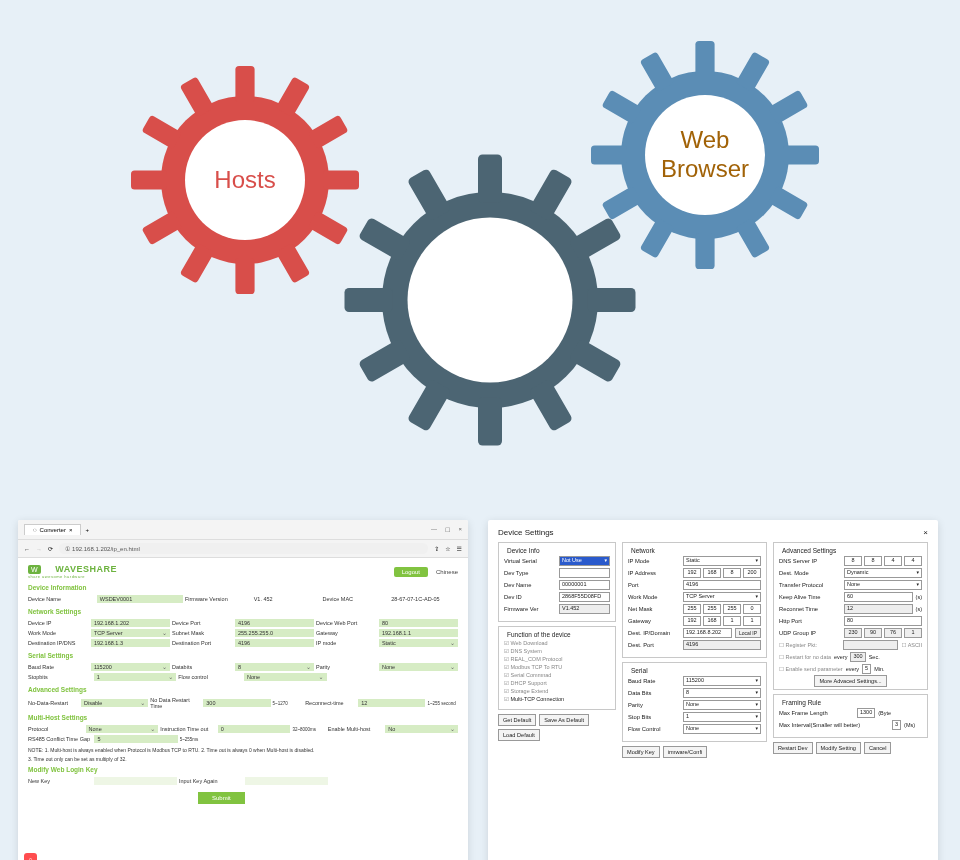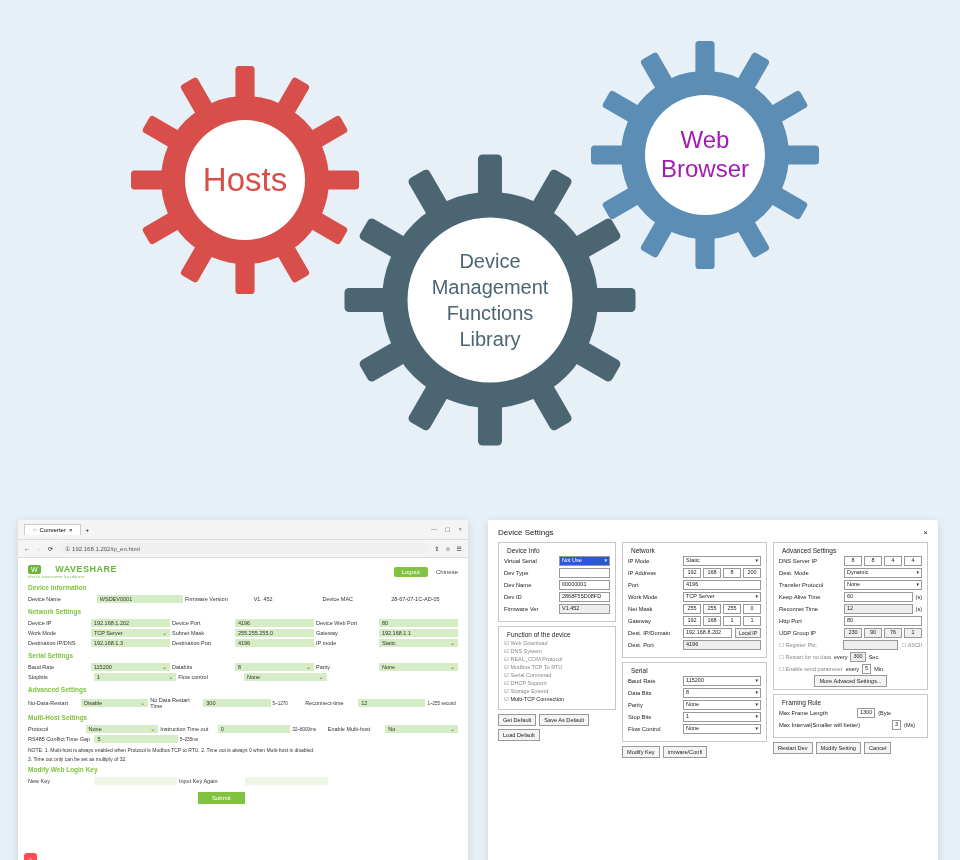--- a/index.html
+++ b/index.html
@@ -4,27 +4,27 @@
 <style>
 * { box-sizing: border-box; margin: 0; padding: 0; }
 body { font-family: Arial, Helvetica, sans-serif; background: #e7f0f7; width: 960px; height: 860px; overflow: hidden; position: relative; }
 
 .gears { position: relative; height: 520px; }
 .gear { position: absolute; }
 .gear svg { width: 100%; height: 100%; }
 .gear .label { position: absolute; top: 50%; left: 50%; transform: translate(-50%, -50%); text-align: center; }
 
 .gear-red { left: 125px; top: 60px; width: 240px; height: 240px; }
-.gear-red .label { color: #d84e4a; font-size: 33px; }
+.gear-red .label { color: #d84e4a; font-size: 24px; }
 
 .gear-dark { left: 340px; top: 150px; width: 300px; height: 300px; }
 .gear-dark .label { color: #4c6573; font-size: 20px; line-height: 1.3; }
 
 .gear-blue { left: 585px; top: 35px; width: 240px; height: 240px; }
-.gear-blue .label { color: #a21caf; font-size: 24px; line-height: 1.2; }
+.gear-blue .label { color: #a16207; font-size: 24px; line-height: 1.2; }
 
 .panels { display: flex; gap: 20px; padding: 0 18px; position: absolute; top: 520px; }
 
 .panel { background: #fff; border-radius: 2px; box-shadow: 0 2px 8px rgba(0,0,0,0.12); width: 450px; height: 352px; overflow: hidden; position: relative; font-size: 6px; }
 
 .browser-chrome { background: #f4f4f4; padding: 4px 6px; display: flex; align-items: center; gap: 4px; border-bottom: 1px solid #ddd; }
 .browser-tab { background: #fff; padding: 2px 8px; font-size: 6px; border-top: 1px solid #ccc; border-left: 1px solid #ccc; border-right: 1px solid #ccc; display: flex; align-items: center; gap: 3px; }
 .browser-url { display: flex; align-items: center; gap: 6px; padding: 3px 6px; background: #f4f4f4; border-bottom: 1px solid #ddd; }
 .url-field { flex: 1; background: #f0f0f0; border-radius: 8px; padding: 2px 6px; font-size: 6px; color: #555; }
 .browser-controls { margin-left: auto; display: flex; gap: 8px; color: #666; }
@@ -120,24 +120,20 @@
             <g transform="rotate(60 100 100)">
               <rect x="92" y="3" width="16" height="32" rx="3"></rect>
               <rect x="92" y="165" width="16" height="32" rx="3"></rect>
               <rect x="3" y="92" width="32" height="16" rx="3"></rect>
               <rect x="165" y="92" width="32" height="16" rx="3"></rect>
             </g>
           </g>
         </g>
         <circle cx="100" cy="100" r="55" fill="#fff"></circle>
       </svg>
-    <div class="label" style="white-space:pre-line">Device
-Management
-Functions
-Library</div>
   </div>
   <div class="gear gear-blue">
     <svg viewBox="0 0 200 200">
         <g fill="#5b8db5">
           <circle cx="100" cy="100" r="70"></circle>
           <g>
             <rect x="92" y="5" width="16" height="30" rx="3"></rect>
             <rect x="92" y="165" width="16" height="30" rx="3"></rect>
             <rect x="5" y="92" width="30" height="16" rx="3"></rect>
             <rect x="165" y="92" width="30" height="16" rx="3"></rect>

